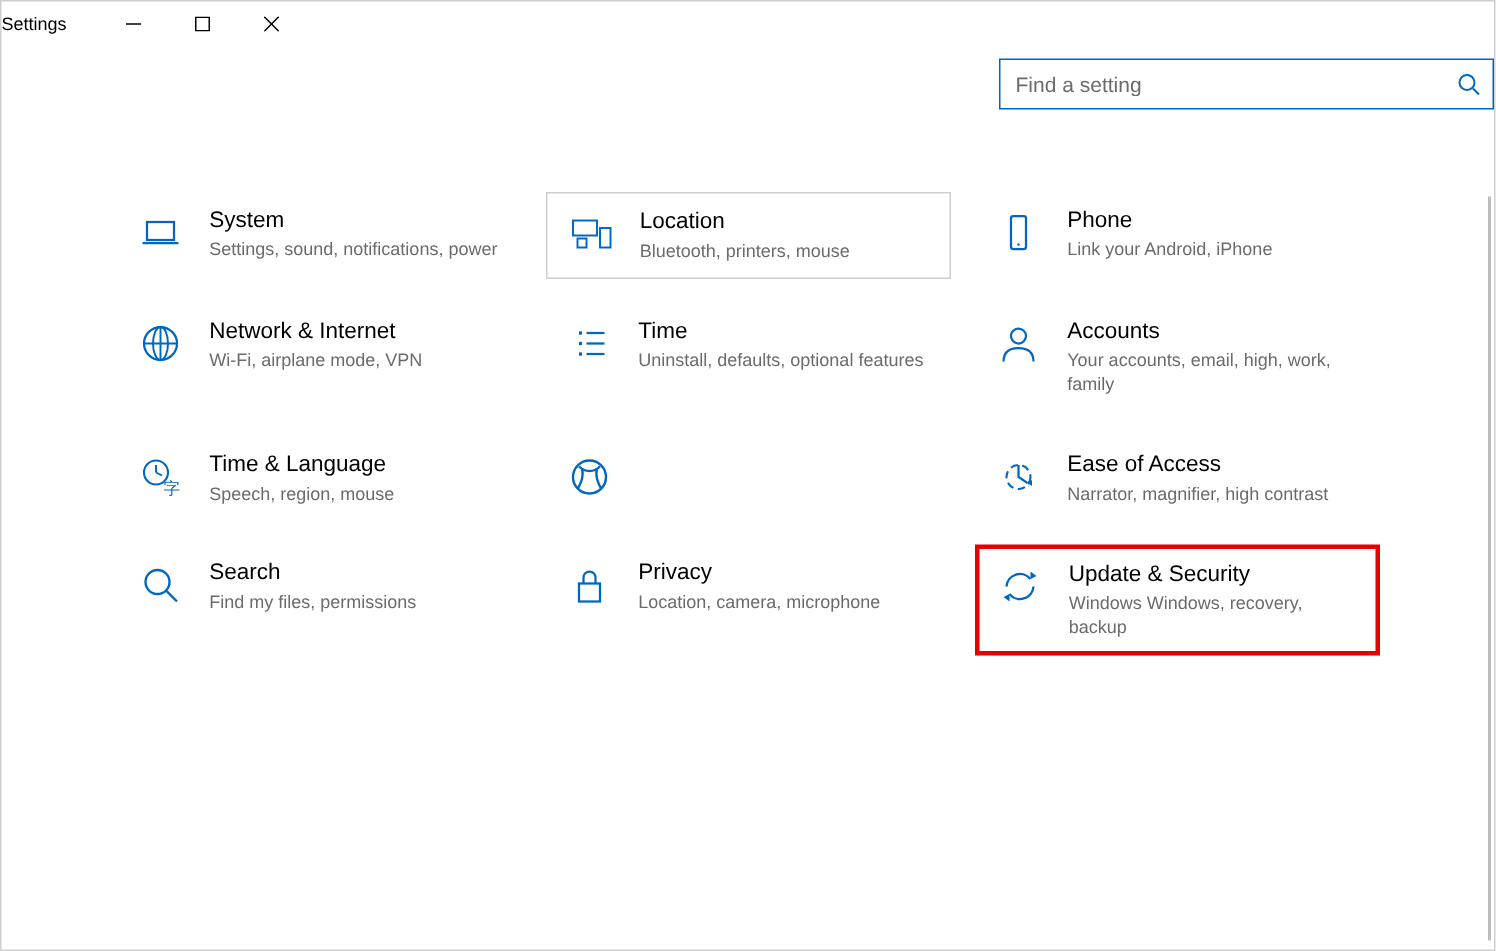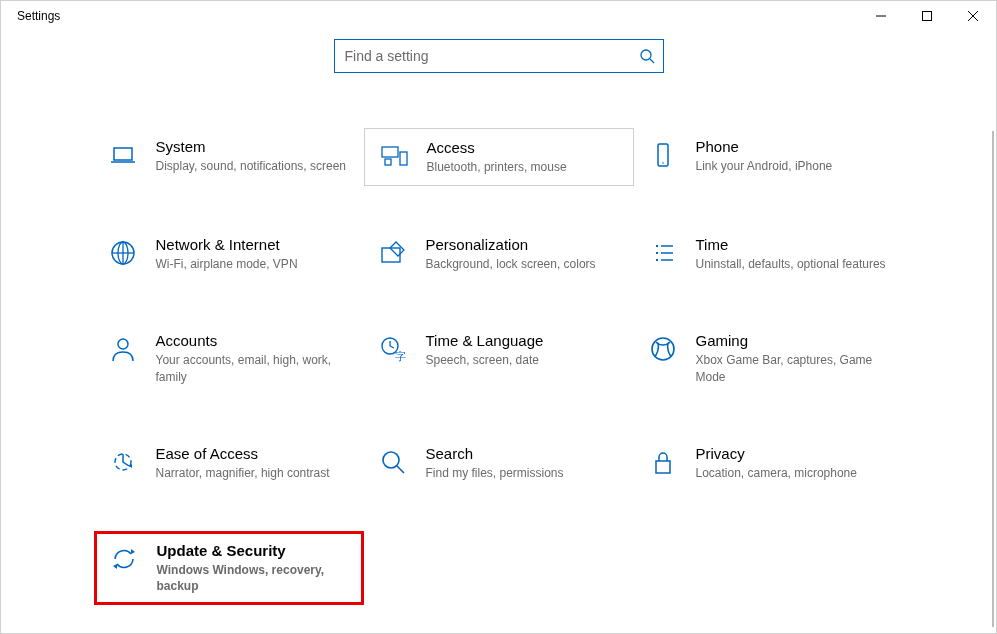--- a/index.html
+++ b/index.html
@@ -9,22 +9,21 @@
       width: 997px;
       height: 634px;
       overflow: hidden;
       border: 1px solid #d0d0d0;
       position: relative;
     }
     .titlebar {
       height: 30px;
       display: flex;
       align-items: center;
-      justify-content: space-between;
-      padding-left: 16px;
+      padding-left: 0;
       gap: 22px;
     }
     .title-text {
       font-size: 12px;
       color: #000;
     }
     .win-controls {
       display: flex;
       height: 100%;
     }
@@ -36,21 +35,21 @@
       justify-content: center;
       font-size: 10px;
       font-family: "Segoe MDL2 Assets", "Segoe UI Symbol", sans-serif;
       cursor: default;
     }
     .content {
       padding-top: 8px;
     }
     .search-wrap {
       display: flex;
-      justify-content: center;
+      justify-content: flex-end;
       margin-bottom: 55px;
     }
     .search-box {
       width: 330px;
       height: 34px;
       border: 1.5px solid #0067c0;
       display: flex;
       align-items: center;
       padding: 0 8px 0 10px;
     }
@@ -68,36 +67,36 @@
       height: 16px;
       color: #0067c0;
     }
     .grid {
       display: grid;
       grid-template-columns: repeat(3, 270px);
       column-gap: 0px;
       row-gap: 40px;
       justify-content: center;
       padding: 0 24px;
+      gap: 16px;
     }
     .tile {
       display: flex;
       gap: 18px;
       padding: 10px 14px;
       align-items: flex-start;
       cursor: default;
       position: relative;
     }
     .tile.selected {
       border: 1px solid #cfcfcf;
     }
     .tile.highlighted {
       border: 3px solid #e60000;
       padding: 8px 12px;
-      font-weight: bold;
     }
     .tile-icon {
       width: 30px;
       height: 30px;
       flex-shrink: 0;
       color: #0067c0;
       margin-top: 2px;
     }
     .tile-text {
       flex: 1;
@@ -162,31 +161,31 @@
 
   <div class="grid" id="settings-grid">
       <div class="tile">
         <div class="tile-icon">
           <svg viewBox="0 0 30 30" width="30" height="30">
             <use href="#ic-laptop"></use>
           </svg>
         </div>
         <div class="tile-text">
           <div class="tile-title">System</div>
-          <div class="tile-desc">Display, sound, notifications, screen</div>
+          <div class="tile-desc">Settings, sound, notifications, power</div>
         </div>
       </div>
       <div class="tile selected">
         <div class="tile-icon">
           <svg viewBox="0 0 30 30" width="30" height="30">
             <use href="#ic-devices"></use>
           </svg>
         </div>
         <div class="tile-text">
-          <div class="tile-title">Access</div>
+          <div class="tile-title">Location</div>
           <div class="tile-desc">Bluetooth, printers, mouse</div>
         </div>
       </div>
       <div class="tile">
         <div class="tile-icon">
           <svg viewBox="0 0 30 30" width="30" height="30">
             <use href="#ic-phone"></use>
           </svg>
         </div>
         <div class="tile-text">
@@ -201,31 +200,20 @@
           </svg>
         </div>
         <div class="tile-text">
           <div class="tile-title">Network &amp; Internet</div>
           <div class="tile-desc">Wi-Fi, airplane mode, VPN</div>
         </div>
       </div>
       <div class="tile">
         <div class="tile-icon">
           <svg viewBox="0 0 30 30" width="30" height="30">
-            <use href="#ic-pen-monitor"></use>
-          </svg>
-        </div>
-        <div class="tile-text">
-          <div class="tile-title">Personalization</div>
-          <div class="tile-desc">Background, lock screen, colors</div>
-        </div>
-      </div>
-      <div class="tile">
-        <div class="tile-icon">
-          <svg viewBox="0 0 30 30" width="30" height="30">
             <use href="#ic-list"></use>
           </svg>
         </div>
         <div class="tile-text">
           <div class="tile-title">Time</div>
           <div class="tile-desc">Uninstall, defaults, optional features</div>
         </div>
       </div>
       <div class="tile">
         <div class="tile-icon">
@@ -239,32 +227,28 @@
         </div>
       </div>
       <div class="tile">
         <div class="tile-icon">
           <svg viewBox="0 0 30 30" width="30" height="30">
             <use href="#ic-clock-lang"></use>
           </svg>
         </div>
         <div class="tile-text">
           <div class="tile-title">Time &amp; Language</div>
-          <div class="tile-desc">Speech, screen, date</div>
+          <div class="tile-desc">Speech, region, mouse</div>
         </div>
       </div>
       <div class="tile">
         <div class="tile-icon">
           <svg viewBox="0 0 30 30" width="30" height="30">
             <use href="#ic-xbox"></use>
           </svg>
-        </div>
-        <div class="tile-text">
-          <div class="tile-title">Gaming</div>
-          <div class="tile-desc">Xbox Game Bar, captures, Game Mode</div>
         </div>
       </div>
       <div class="tile">
         <div class="tile-icon">
           <svg viewBox="0 0 30 30" width="30" height="30">
             <use href="#ic-ease"></use>
           </svg>
         </div>
         <div class="tile-text">
           <div class="tile-title">Ease of Access</div>

